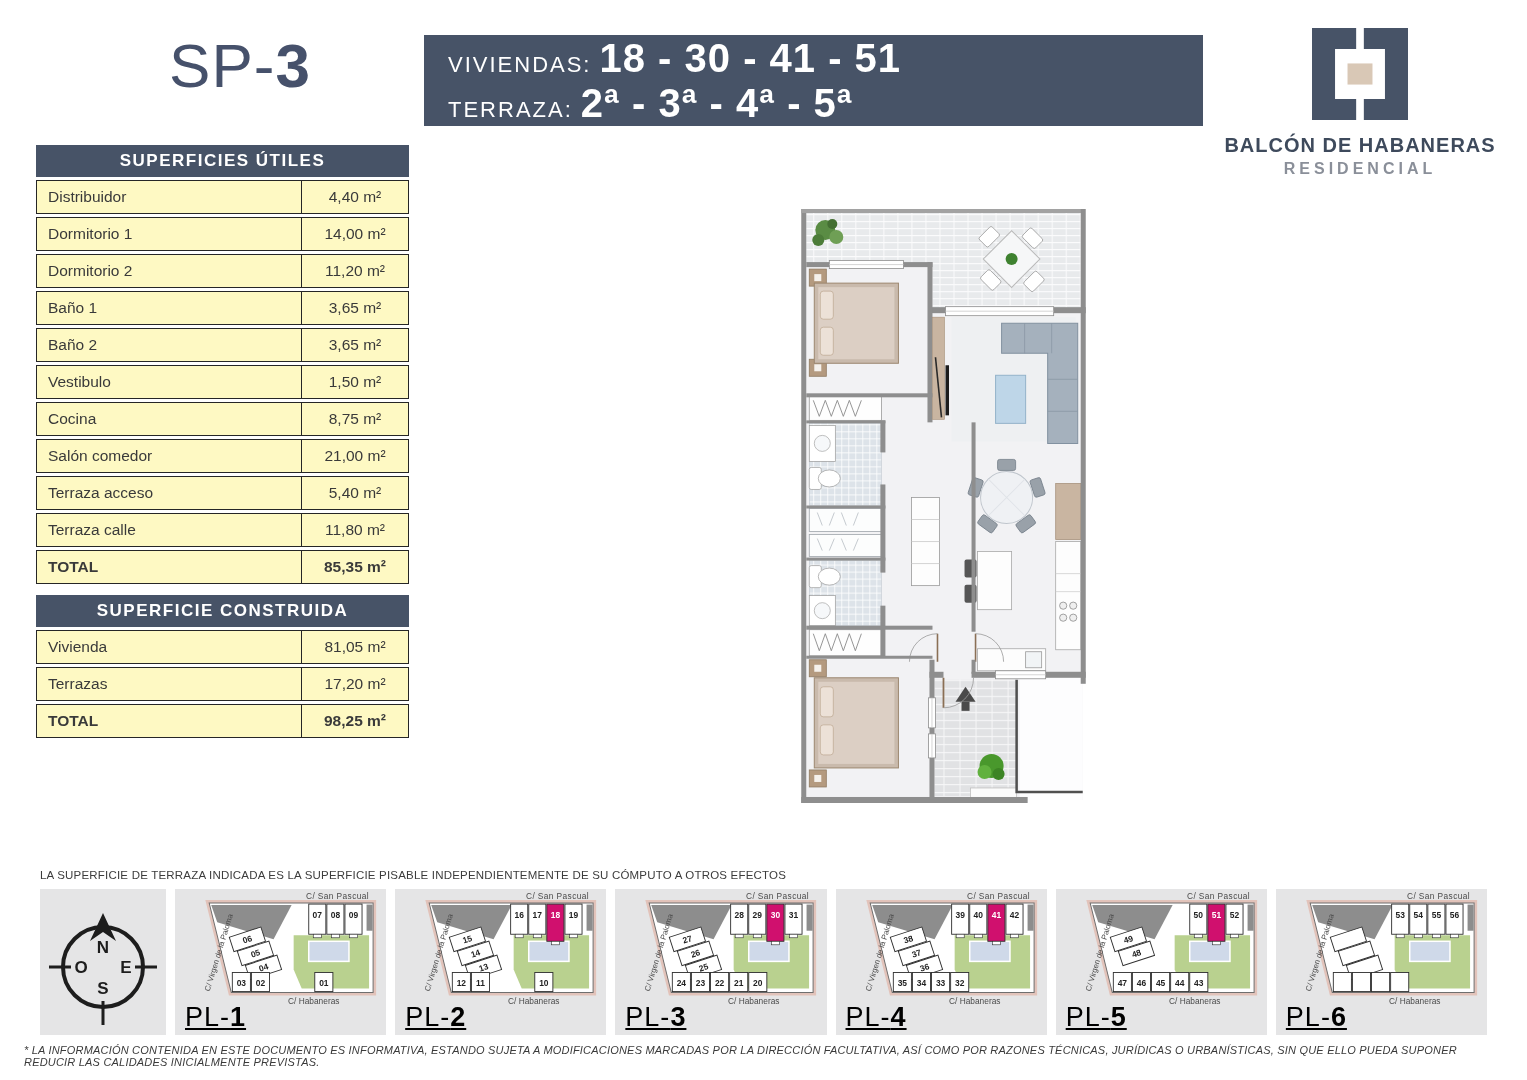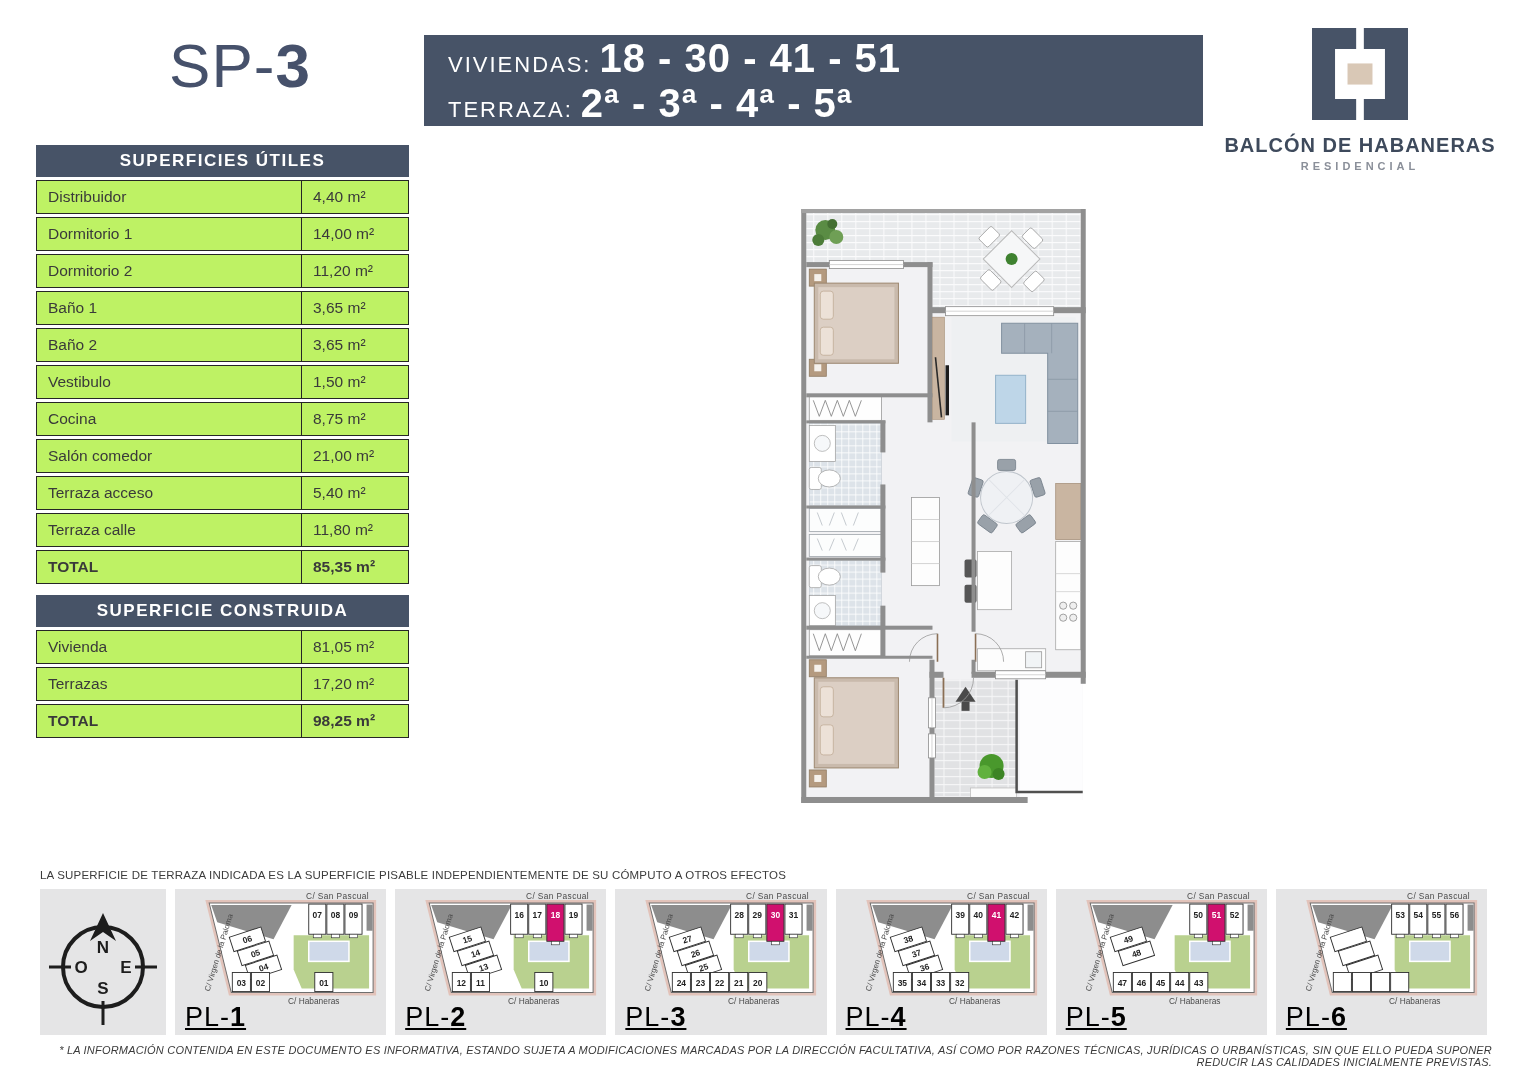--- a/index.html
+++ b/index.html
@@ -13,40 +13,40 @@
   
   .banner{position:absolute;left:424px;top:35px;width:779px;height:91px;background:#475367;
           color:#fff;display:flex;flex-direction:column;justify-content:center;
           padding-left:24px;box-sizing:border-box;gap:3px;}
   .b-line{line-height:1.05;white-space:nowrap;}
   .b-label{font-weight:300;font-size:22px;letter-spacing:2px;}
   .b-value{font-weight:700;font-size:40px;letter-spacing:1px;margin-left:8px;}
   
   .logo{position:absolute;left:1224px;top:26px;width:272px;text-align:center;color:#3E4A5C;font-weight:bold;}
   .logo-name{font-size:20px;letter-spacing:1px;margin-top:8px;white-space:nowrap;}
-  .logo-sub{font-size:11px;letter-spacing:4px;color:#8A8F99;margin-top:3px;}
+  .logo-sub{font-size:16px;letter-spacing:4px;color:#8A8F99;margin-top:3px;}
   
   .tbl{position:absolute;width:373px;}
   #t1{left:36px;top:142px;}
   #t2{left:36px;top:592px;}
   table.areas{width:100%;border-collapse:separate;border-spacing:0 3px;}
   .areas th{background:#475367;color:#fff;font-size:17px;letter-spacing:1.5px;
             padding:6px 4px;font-weight:700;}
-  .areas td{background:#bef264;border:1.6px solid #262626;font-size:15.5px;color:#3A3A3A;
+  .areas td{background:#fef9c3;border:1.6px solid #262626;font-size:15.5px;color:#3A3A3A;
             padding:7px 11px;}
   .areas td.lab{border-right:none;}
-  .areas td.val{border-left:1.6px solid #262626;text-align:left;width:84px;white-space:nowrap;}
+  .areas td.val{border-left:1.6px solid #262626;text-align:center;width:84px;white-space:nowrap;}
   .areas tr.total td{font-weight:700;}
   
   .floorplan{position:absolute;left:799px;top:207px;width:291px;height:601px;}
   .floorplan svg{display:block;width:100%;height:100%;}
   
   .disclaimer{position:absolute;left:40px;top:869px;font-size:11.5px;color:#3C3C3C;letter-spacing:.2px;}
-  .footnote{position:absolute;left:40px;top:1044px;width:1452px;font-size:11px;font-style:italic;
-            color:#3A3A3A;letter-spacing:.2px;text-align:right;}
+  .footnote{position:absolute;left:24px;top:1044px;width:1452px;font-size:11px;font-style:italic;
+            color:#3A3A3A;letter-spacing:.2px;}
   
   .panels{position:absolute;left:40px;top:889px;width:1447px;height:146px;display:flex;gap:9px;}
   .panel{background:#E5E5E6;position:relative;height:146px;}
   .compass-panel{width:126px;flex:none;display:flex;align-items:center;justify-content:center;}
   .plan-panel{flex:1;}
   .plan-panel svg{position:absolute;left:0;top:0;width:100%;height:124px;}
   .pl-label{position:absolute;left:10px;bottom:2px;font-size:27px;color:#000000;letter-spacing:1px;text-decoration:underline;}
   .pl-label .pre{font-weight:400;}
   .pl-label b{font-weight:800;}
 </style>

